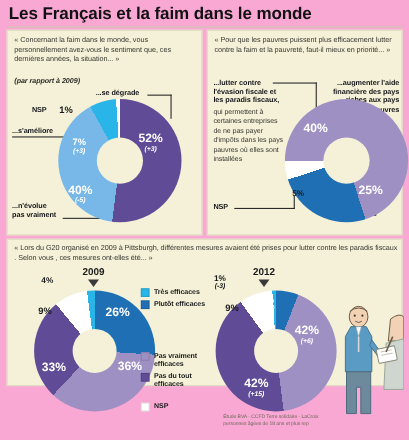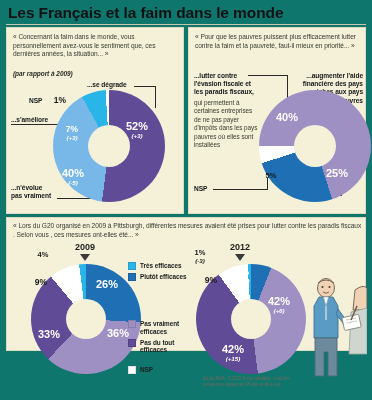--- a/index.html
+++ b/index.html
@@ -2,21 +2,21 @@
 <html><head>
 <meta charset="utf-8">
 <style>
   * { box-sizing: border-box; margin: 0; padding: 0; }
   html, body {
     width: 372px; height: 400px;
     background: #ffffff;
     font-family: "Liberation Sans", sans-serif;
     overflow: hidden;
   }
-  #page { position: relative; width: 372px; height: 400px; background: #0f766e; }
+  #page { position: relative; width: 372px; height: 400px; background: #f9a8d4; }
 
   .title {
     position: absolute; left: 8px; top: 4px;
     font-size: 15.5px; font-weight: bold; color: #121212;
     letter-spacing: -0.1px; white-space: nowrap;
   }
   .title-rule {
     position: absolute; left: 6px; top: 24px; width: 360px; height: 1px;
     background: #c9c7ab;
   }

